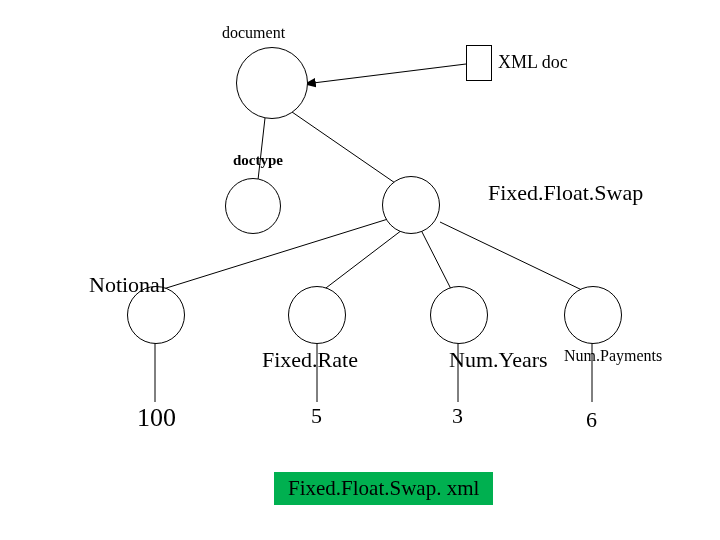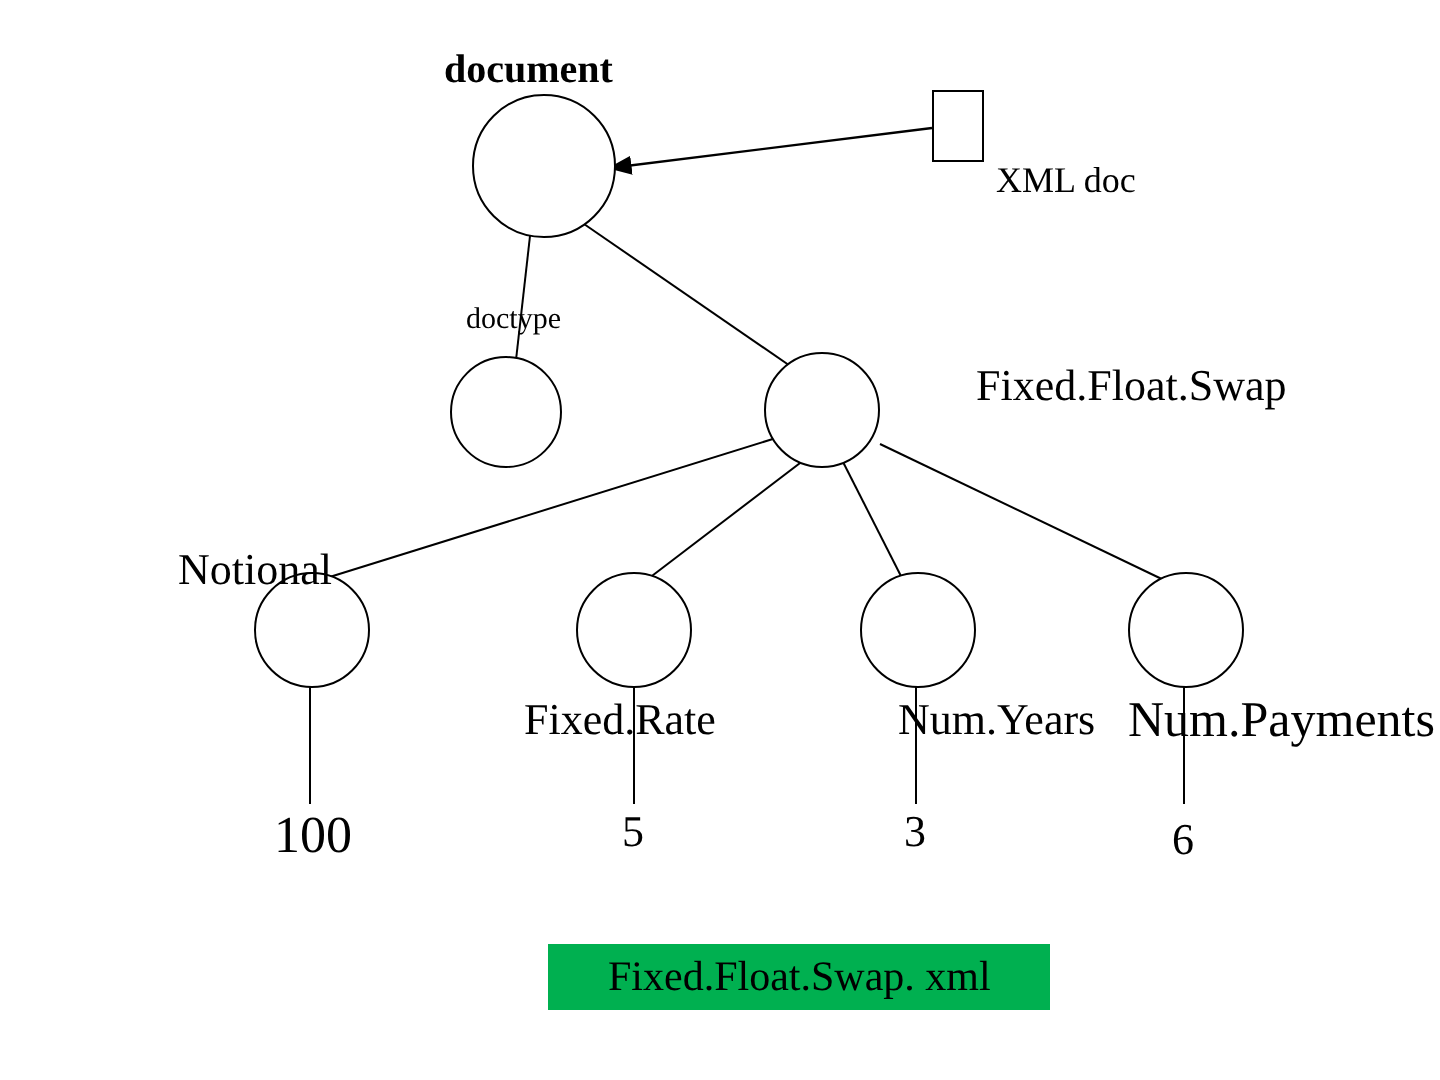--- a/index.html
+++ b/index.html
@@ -29,21 +29,21 @@
   svg.edges {
     position: absolute;
     left: 0; top: 0;
     width: 720px; height: 540px;
     pointer-events: none;
   }
   .caption {
     position: absolute;
     background: #00b050;
     color: #000;
-    padding: 4px 30px;
+    padding: 4px 14px;
     font-size: 21px;
     text-align: center;
   }
 </style>
 </head>
 <body>
 
 <svg class="edges">
   <defs>
     <marker id="arrow" markerWidth="10" markerHeight="8" refX="9" refY="4" orient="auto">
@@ -61,40 +61,40 @@
   <line x1="402" y1="230" x2="322" y2="291" stroke="#000" stroke-width="1"></line>
   <line x1="421" y1="230" x2="452" y2="291" stroke="#000" stroke-width="1"></line>
   <line x1="440" y1="222" x2="584" y2="291" stroke="#000" stroke-width="1"></line>
 
   <line x1="155" y1="340" x2="155" y2="402" stroke="#000" stroke-width="1"></line>
   <line x1="317" y1="340" x2="317" y2="402" stroke="#000" stroke-width="1"></line>
   <line x1="458" y1="340" x2="458" y2="402" stroke="#000" stroke-width="1"></line>
   <line x1="592" y1="340" x2="592" y2="402" stroke="#000" stroke-width="1"></line>
 </svg>
 
-<div class="label" style="left:222px; top:24px; font-size:20px; font-weight:bold;">document</div>
+<div class="label" style="left:222px; top:24px; font-size:16px; font-weight:normal;">document</div>
 <div class="circle" style="left:236px; top:47px; width:70px; height:70px;"></div>
 
 <div class="box" style="left:466px; top:45px; width:24px; height:34px;"></div>
-<div class="label" style="left:498px; top:52px; font-size:18px;margin-top:28px;">XML doc</div>
+<div class="label" style="left:498px; top:52px; font-size:18px;">XML doc</div>
 
-<div class="label" style="left:233px; top:152px; font-size:15px; font-weight:normal;">doctype</div>
+<div class="label" style="left:233px; top:152px; font-size:15px; font-weight:bold;">doctype</div>
 <div class="circle" style="left:225px; top:178px; width:54px; height:54px;"></div>
 
 <div class="circle" style="left:382px; top:176px; width:56px; height:56px;"></div>
 <div class="label" style="left:452px; top:180px; font-size:22px;margin-left:36px;">Fixed.Float.Swap</div>
 
 <div class="circle" style="left:127px; top:286px; width:56px; height:56px;"></div>
 <div class="circle" style="left:288px; top:286px; width:56px; height:56px;"></div>
 <div class="circle" style="left:430px; top:286px; width:56px; height:56px;"></div>
 <div class="circle" style="left:564px; top:286px; width:56px; height:56px;"></div>
 
 <div class="label" style="left:89px; top:272px; font-size:22px;">Notional</div>
 <div class="label" style="left:262px; top:347px; font-size:22px;text-align:center;">Fixed.Rate</div>
 <div class="label" style="left:449px; top:347px; font-size:22px;">Num.Years</div>
-<div class="label" style="left:564px; top:347px; font-size:25px;">Num.Payments</div>
+<div class="label" style="left:564px; top:347px; font-size:16px;">Num.Payments</div>
 
 <div class="label" style="left:137px; top:403px; font-size:26px;">100</div>
 <div class="label" style="left:311px; top:403px; font-size:22px;">5</div>
 <div class="label" style="left:452px; top:403px; font-size:22px;">3</div>
 <div class="label" style="left:586px; top:407px; font-size:22px;">6</div>
 
 <div class="caption" style="left:274px; top:472px;">Fixed.Float.Swap. xml</div>
 
 </body></html>

